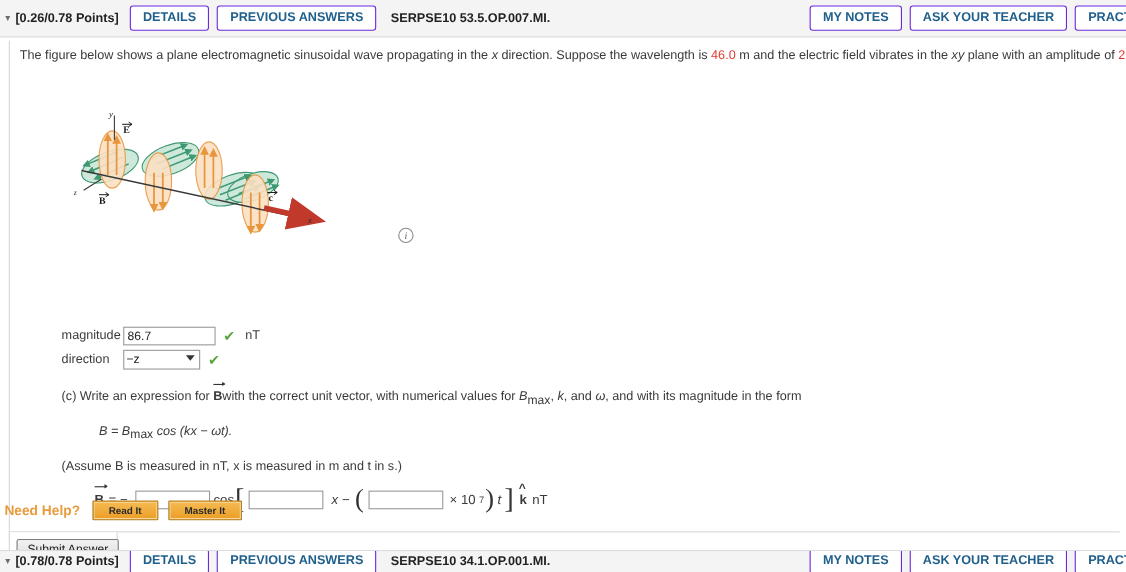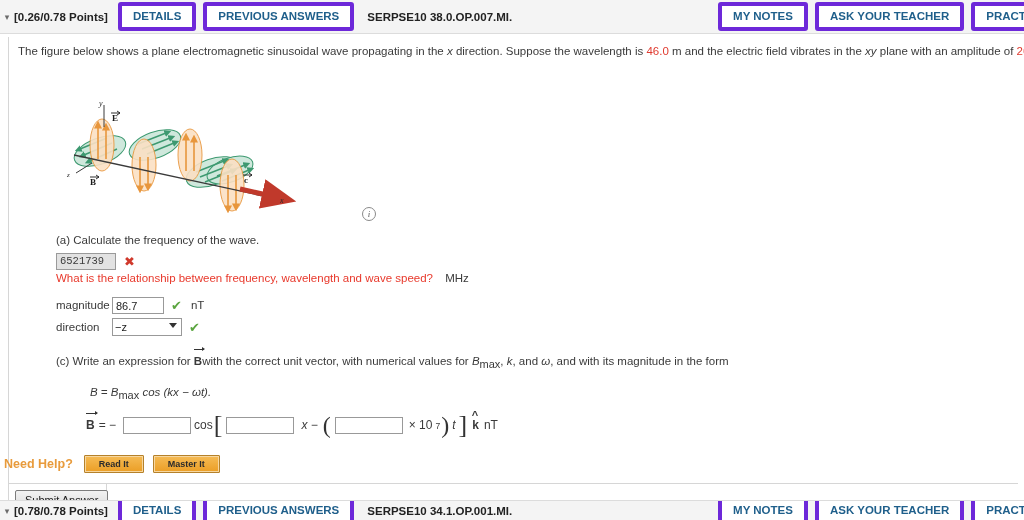--- a/index.html
+++ b/index.html
@@ -34,21 +34,21 @@
 
   .hdr-caret {
     width:12px; text-align:center; color:#6b6b6b; font-size:9px;
     flex:0 0 auto; padding-left:2px;
   }
   .points {
     font-weight:bold; font-size:11.5px; color:#222; white-space:nowrap;
     padding:0 10px 0 2px; flex:0 0 auto;
   }
   .hbtn {
-    border:4px solid #6d28d9; border-radius:3px; background:#ffffff;
+    border:1px solid #6d28d9; border-radius:3px; background:#ffffff;
     color:#1f5f8b; font-weight:bold; font-size:11.5px;
     padding:4px 11px 5px; margin-right:7px; white-space:nowrap;
     cursor:pointer; line-height:1.1; flex:0 0 auto;
   }
   .qid {
     font-weight:bold; font-size:11.5px; color:#222; white-space:nowrap;
     margin-left:6px; flex:0 0 auto;
   }
   .hdr-right { margin-left:auto; display:flex; align-items:center; flex:0 0 auto; padding-right:0; }
   .hdr-right .hbtn { margin-right:7px; }
@@ -169,21 +169,21 @@
 
 <div class="page">
 
   <div class="top-strip"></div>
 
   <div class="qheader top">
     <div class="hdr-caret">▾</div>
     <div class="points">[0.26/0.78 Points]</div>
     <button class="hbtn">DETAILS</button>
     <button class="hbtn">PREVIOUS ANSWERS</button>
-    <div class="qid">SERPSE10 38.0.OP.007.MI.</div>
+    <div class="qid">SERPSE10 53.5.OP.007.MI.</div>
     <div class="hdr-right">
       <button class="hbtn">MY NOTES</button>
       <button class="hbtn">ASK YOUR TEACHER</button>
       <button class="hbtn last">PRACTICE</button>
     </div>
   </div>
 
   <div class="body">
     <div class="content-frame"></div>
 
@@ -255,36 +255,25 @@
         <path d="M49,16 L58,16 M55,14 L58,16 L55,18" stroke="#1a1a1a" stroke-width="0.9" fill="none"></path>
         <text x="28" y="88" font-size="9" font-weight="bold" fill="#1a1a1a" font-family="Liberation Serif, serif">B</text>
         <path d="M28,80 L37,80 M34,78 L37,80 L34,82" stroke="#1a1a1a" stroke-width="0.9" fill="none"></path>
         <text x="182" y="86" font-size="9" font-weight="bold" fill="#1a1a1a" font-family="Liberation Serif, serif">c</text>
         <path d="M181,78 L190,78 M187,76 L190,78 L187,80" stroke="#1a1a1a" stroke-width="0.9" fill="none"></path>
       </svg>
     </div>
 
     <div class="info-icon">i</div>
 
-    <div class="part partA">
-      <div>(a) Calculate the frequency of the wave.</div>
-      <div class="ansline">
-        <input class="ansbox disabled" type="text" readonly="" value="6521739" style="">
-        <span class="xmark">✖</span>
-      </div>
-      <div>
-        <span class="feedback">What is the relationship between frequency, wavelength and wave speed?</span>
-        <span class="unit">MHz</span>
-      </div>
-    </div>
 
     <div class="part partB">
       <div class="ansline">
         <span class="label-col">magnitude</span>
-        <input class="ansbox" type="text" style="width: 52px;" value="86.7">
+        <input class="ansbox" type="text" style="width: 84px;" value="86.7">
         <span class="check">✔</span>
         <span class="unit">nT</span>
       </div>
       <div class="ansline">
         <span class="label-col">direction</span>
         <span class="sel-wrap">
           <select class="sel">
             <option>−z</option>
           </select>
           <span class="sel-arrow"></span>
@@ -293,20 +282,21 @@
       </div>
     </div>
 
     <div class="part partC">
       <div><span>(c) Write an expression for </span><span class="vecB">B</span><span>with the correct unit vector, with numerical values for </span><span class="it">B</span><span class="sub">max</span><span>, </span><span class="it">k</span><span>, and </span><span class="it">ω</span><span>, and with its magnitude in the form</span>
       </div>
 
       <div class="formula"><span class="it">B = B</span><span class="sub">max</span><span class="it"> cos (kx − ωt).</span>
       </div>
 
+      <div class="assume">(Assume B is measured in nT, x is measured in m and t in s.)</div>
 
       <div class="expr-row">
         <span class="vecB" style="font-size:12px">B</span>
         <span style="margin:0 4px">= −</span>
         <input class="ebox" type="text" value="" style="">
         <span style="margin:0 0">cos</span>
         <span class="bracket-l">[</span>
         <input class="ebox" type="text" value="" style="">
         <span class="it" style="margin:0 4px">x −</span>
         <span class="paren-l">(</span>

